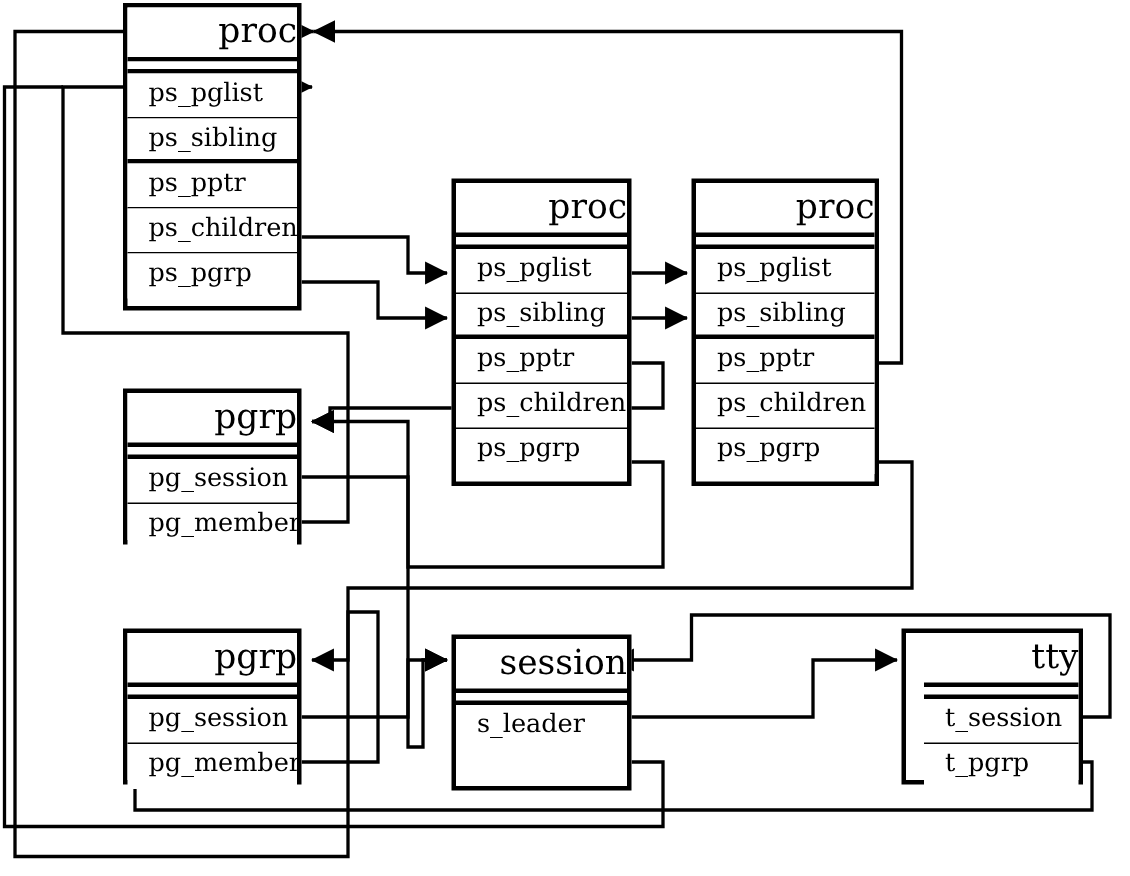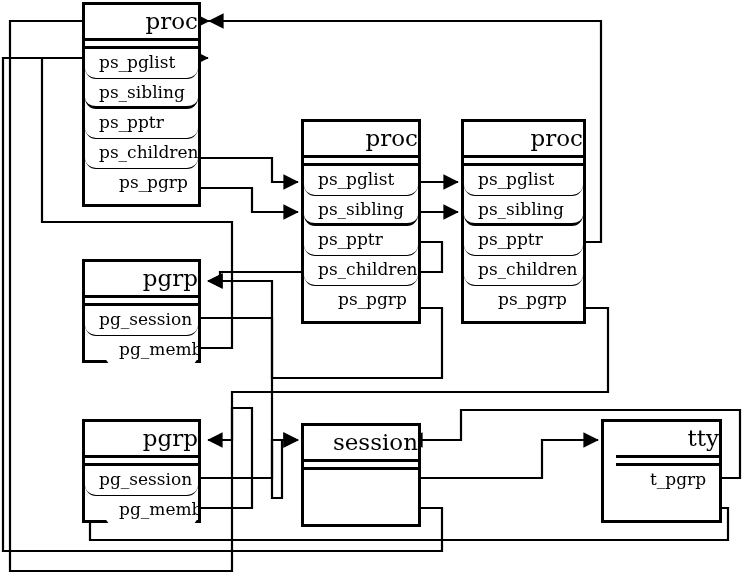--- a/index.html
+++ b/index.html
@@ -41,24 +41,23 @@
     box-sizing:border-box;
     height:30px;
     line-height:27px;
     padding-left:14px;
     font-size:17px;
     color:#000000;
     background:#ffffff;
     border-bottom:1px solid #000000;
     white-space:nowrap;
     overflow:hidden;
-    border-radius:11px;
   }
   .box .field.thick{border-bottom:3px solid #000000;}
-  .box .field.last{border-bottom:none;margin-left:20px;}
+  .box .field.last{border-bottom:none;}
 </style>
 </head>
 <body>
 
 <div id="canvas">
 
   <svg id="wires" viewBox="0 0 753 584" width="753" height="584" xmlns="http://www.w3.org/2000/svg">
     <defs>
       <marker id="arr" viewBox="0 0 10 10" refX="9.5" refY="5" markerWidth="7" markerHeight="7" orient="auto-start-reverse" markerUnits="strokeWidth">
         <path d="M 0 0 L 10 5 L 0 10 z" fill="#000000"></path>
@@ -141,21 +140,23 @@
   <div class="box" style="left:82px;top:419px;width:119px;height:104px;">
     <div class="title">pgrp</div>
     <div class="gap"></div>
     <div class="field">pg_session</div>
     <div class="field last">pg_members</div>
   </div>
 
   <div class="box" style="left:301px;top:423px;width:120px;height:104px;">
     <div class="title">session</div>
     <div class="gap"></div>
+    <div class="field last">s_leader</div>
   </div>
 
   <div class="box" style="left:601px;top:419px;width:121px;height:104px;padding-left:12px;">
     <div class="title">tty</div>
     <div class="gap"></div>
+    <div class="field">t_session</div>
     <div class="field last">t_pgrp</div>
   </div>
 
 </div>
 
 </body></html>

